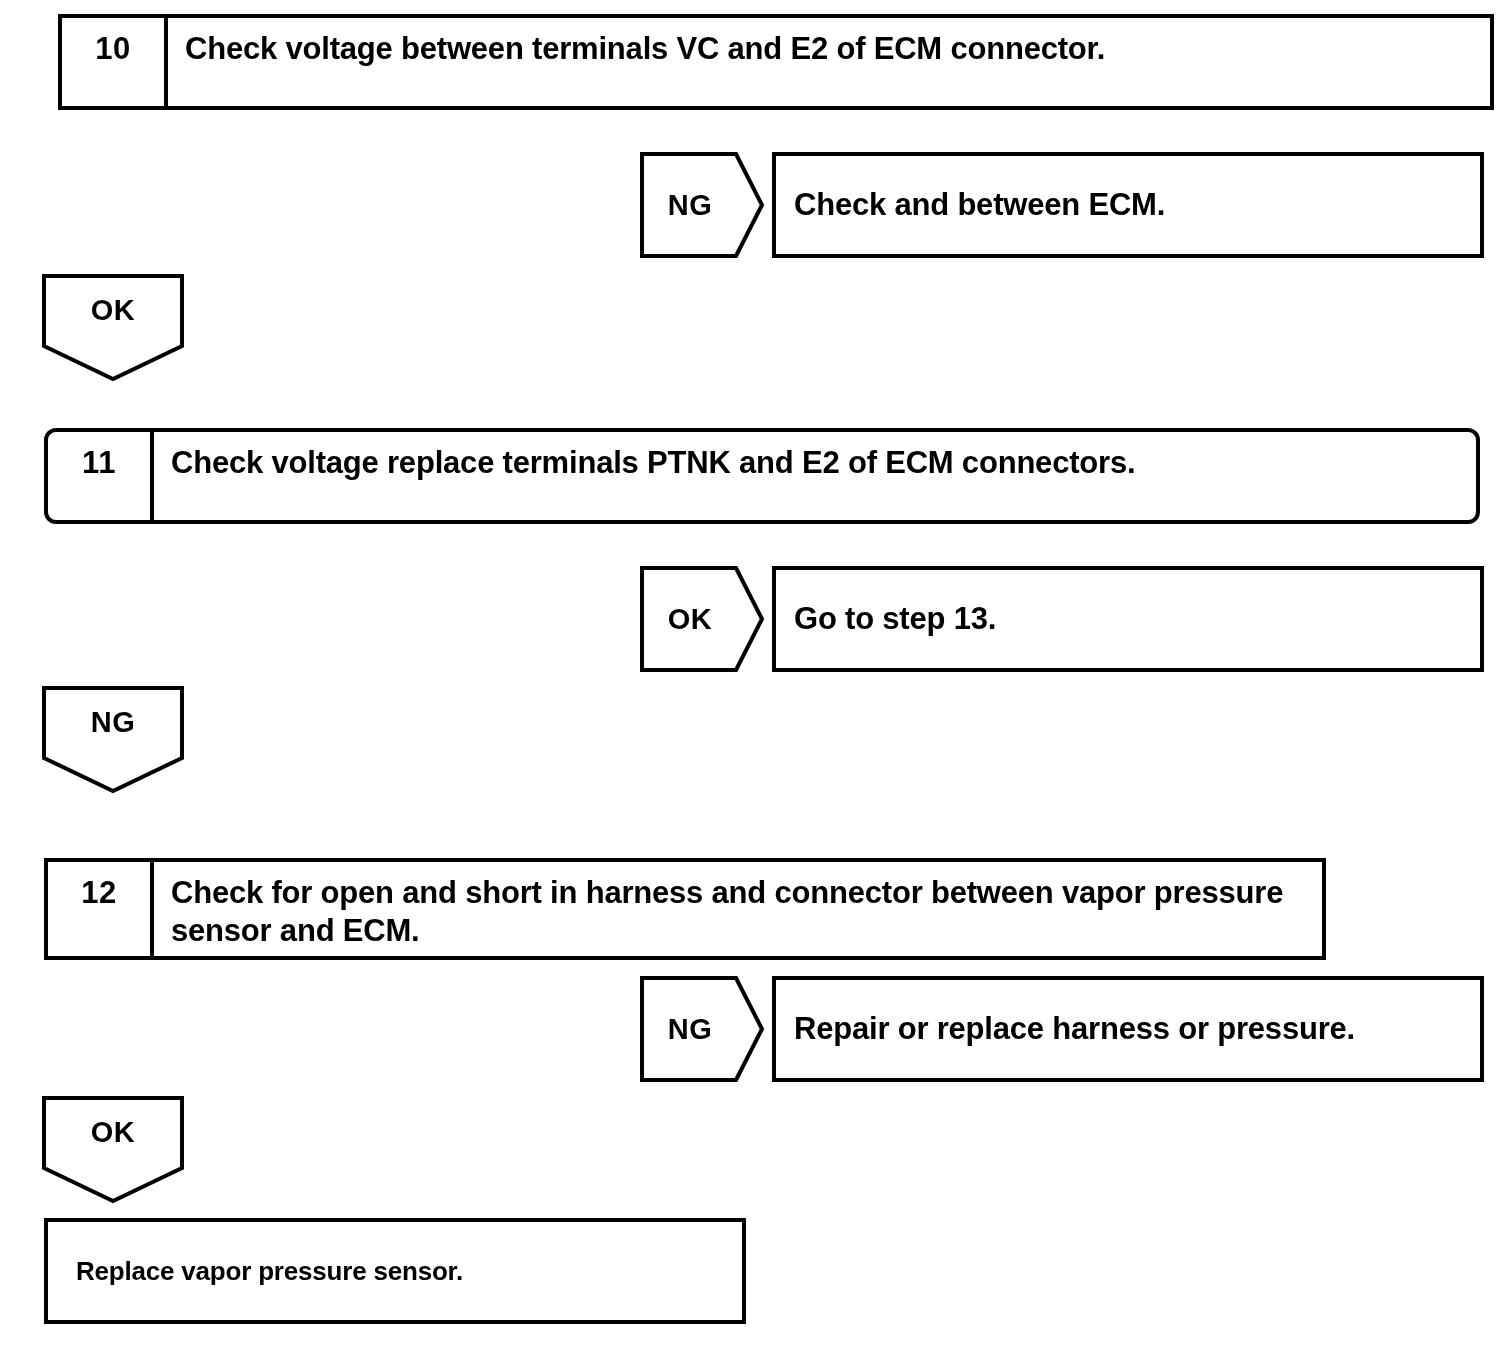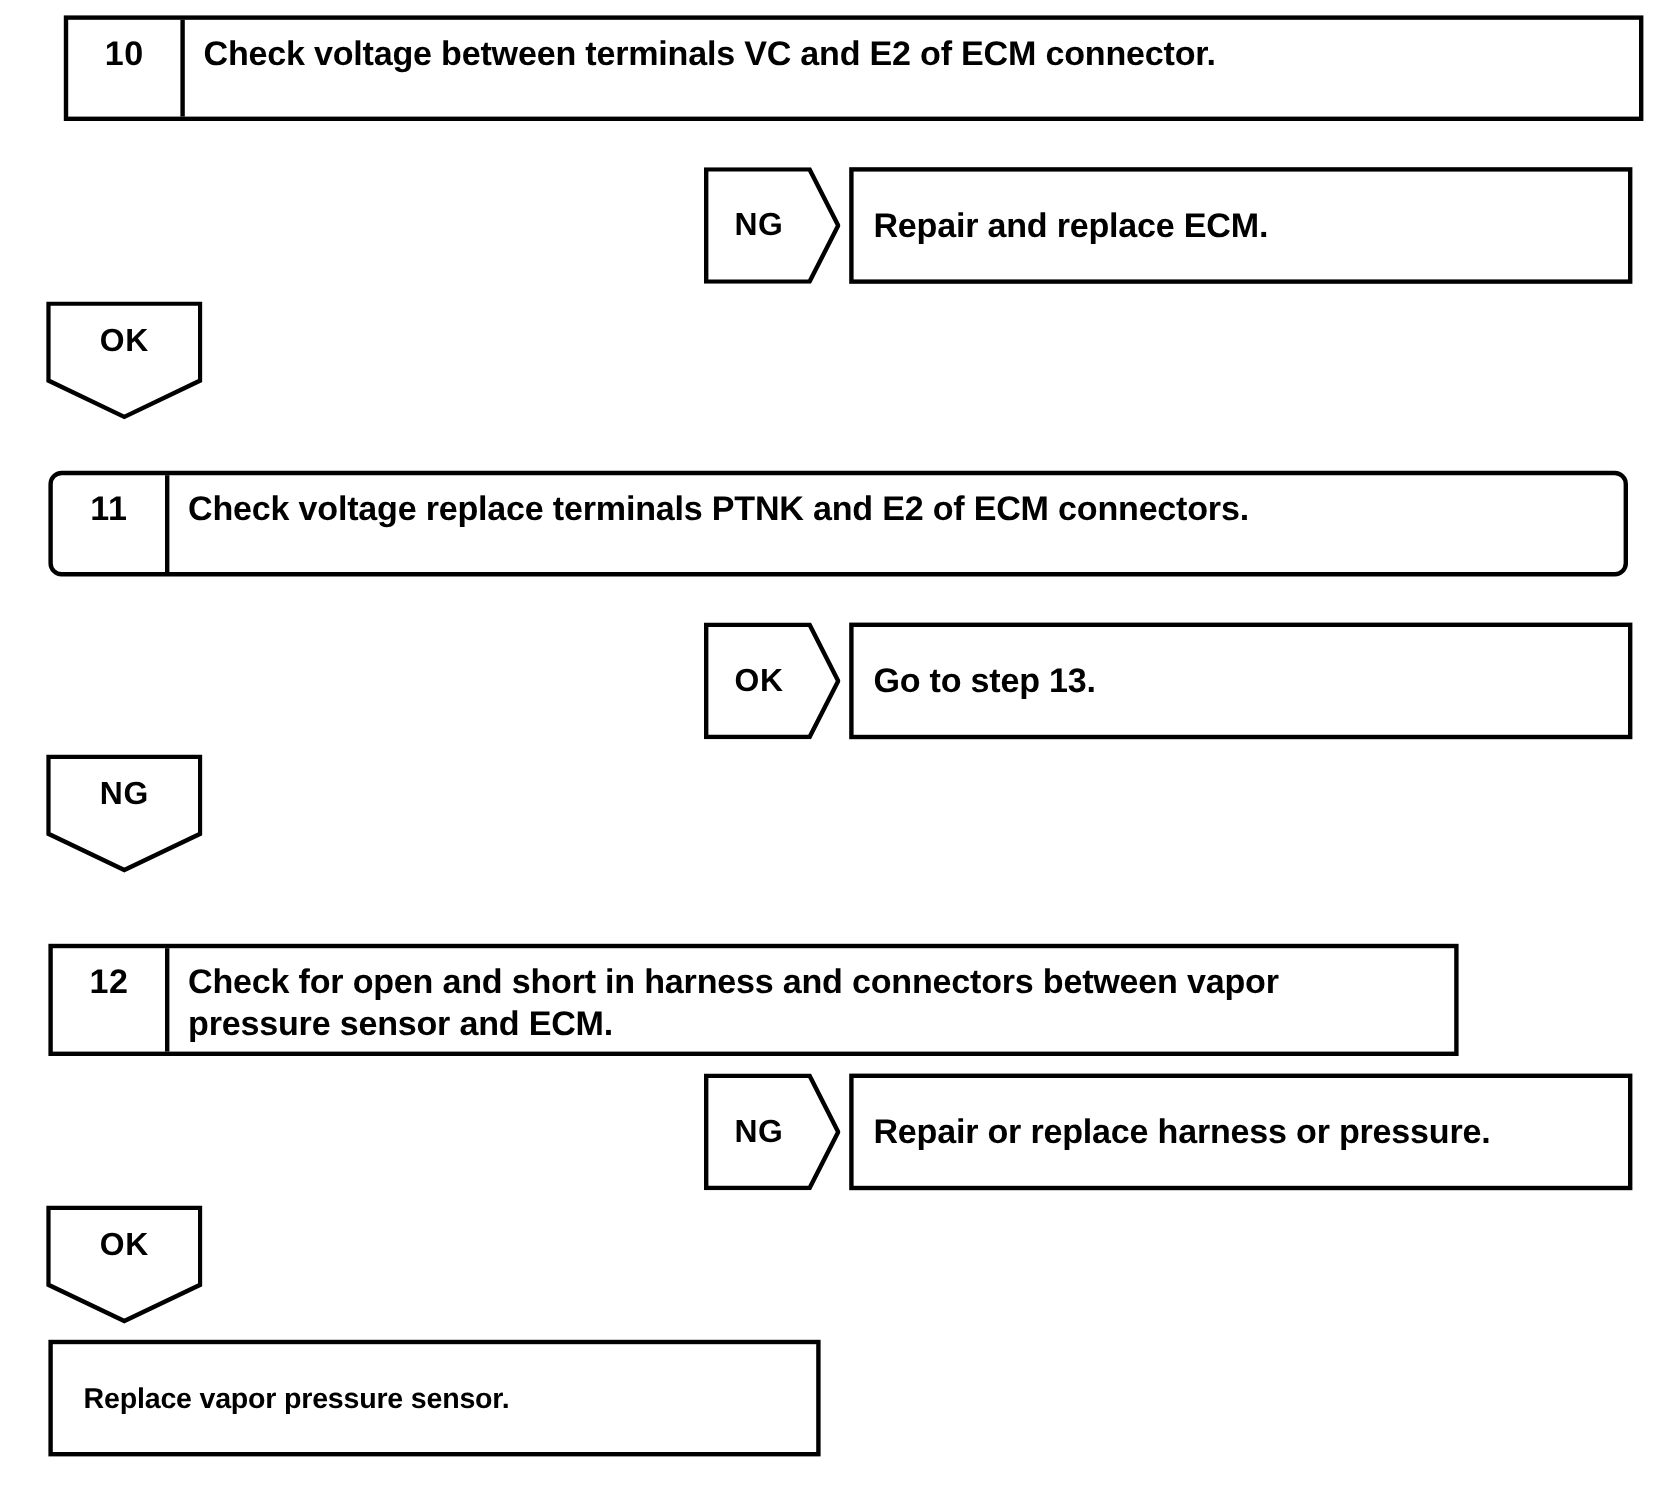--- a/index.html
+++ b/index.html
@@ -147,21 +147,21 @@
   </div>
 
   <div class="branch" style="left:640px; top:152px; width:844px; height:106px;">
     <div class="branch-arrow">
       <svg width="124" height="106" viewBox="0 0 124 106" xmlns="http://www.w3.org/2000/svg">
         <polygon points="2,2 96,2 122,53 96,104 2,104" fill="#ffffff" stroke="#000000" stroke-width="4" stroke-linejoin="miter"></polygon>
       </svg>
       <div class="arrow-label">NG</div>
     </div>
     <div class="branch-box" style="width:712px;">
-      <div class="branch-text">Repair and replace ECM.</div>
+      <div class="branch-text">Check and between ECM.</div>
     </div>
   </div>
 
   <div class="down-arrow" style="left:42px; top:274px;">
     <svg width="142" height="108" viewBox="0 0 142 108" xmlns="http://www.w3.org/2000/svg">
       <polygon points="2,2 140,2 140,72 71,105 2,72" fill="#ffffff" stroke="#000000" stroke-width="4" stroke-linejoin="miter"></polygon>
     </svg>
     <div class="down-label">OK</div>
   </div>
 
@@ -184,21 +184,21 @@
 
   <div class="down-arrow" style="left:42px; top:686px;">
     <svg width="142" height="108" viewBox="0 0 142 108" xmlns="http://www.w3.org/2000/svg">
       <polygon points="2,2 140,2 140,72 71,105 2,72" fill="#ffffff" stroke="#000000" stroke-width="4" stroke-linejoin="miter"></polygon>
     </svg>
     <div class="down-label">NG</div>
   </div>
 
   <div class="step-box" style="left:44px; top:858px; width:1282px; height:102px;">
     <div class="step-num">12</div>
-    <div class="step-text">Check for open and short in harness and connectors between vapor pressure sensor and ECM.</div>
+    <div class="step-text">Check for open and short in harness and connector between vapor pressure sensor and ECM.</div>
   </div>
 
   <div class="branch" style="left:640px; top:976px; width:844px; height:106px;">
     <div class="branch-arrow">
       <svg width="124" height="106" viewBox="0 0 124 106" xmlns="http://www.w3.org/2000/svg">
         <polygon points="2,2 96,2 122,53 96,104 2,104" fill="#ffffff" stroke="#000000" stroke-width="4" stroke-linejoin="miter"></polygon>
       </svg>
       <div class="arrow-label">NG</div>
     </div>
     <div class="branch-box" style="width:712px;">

